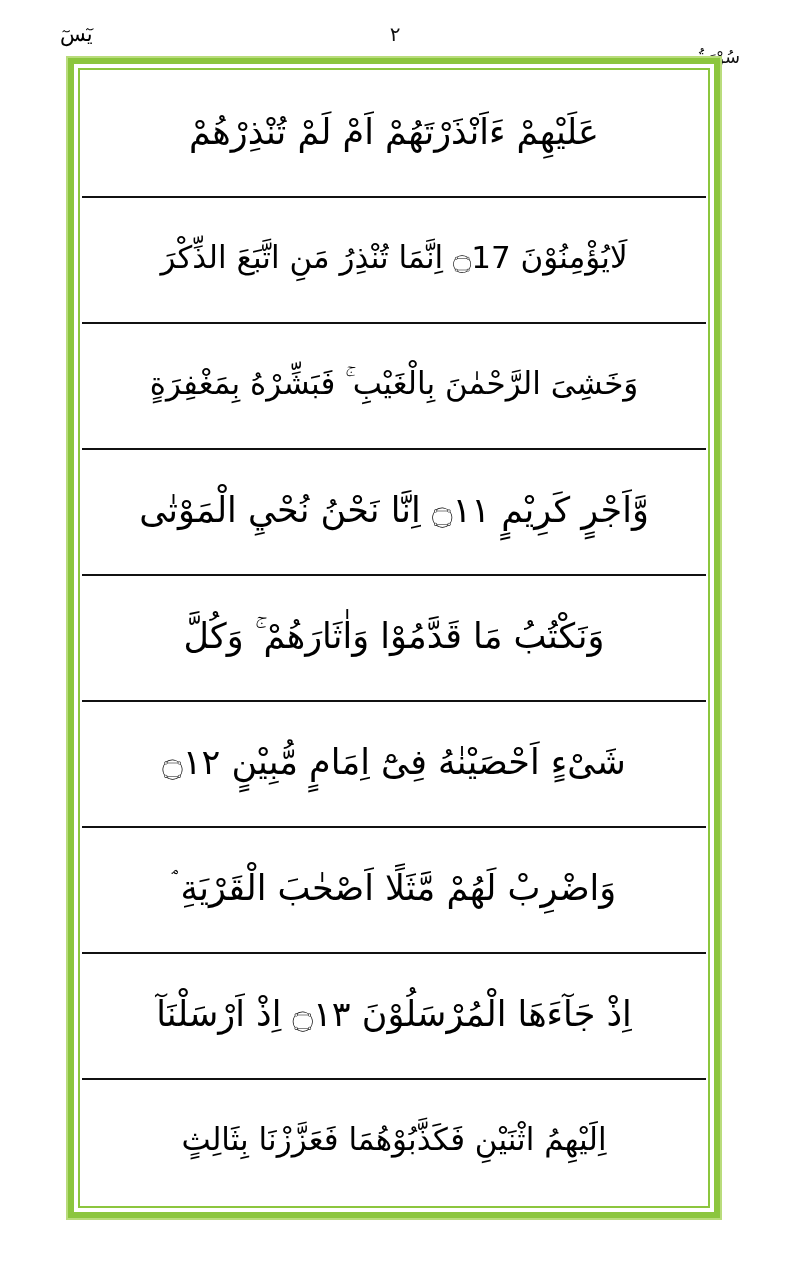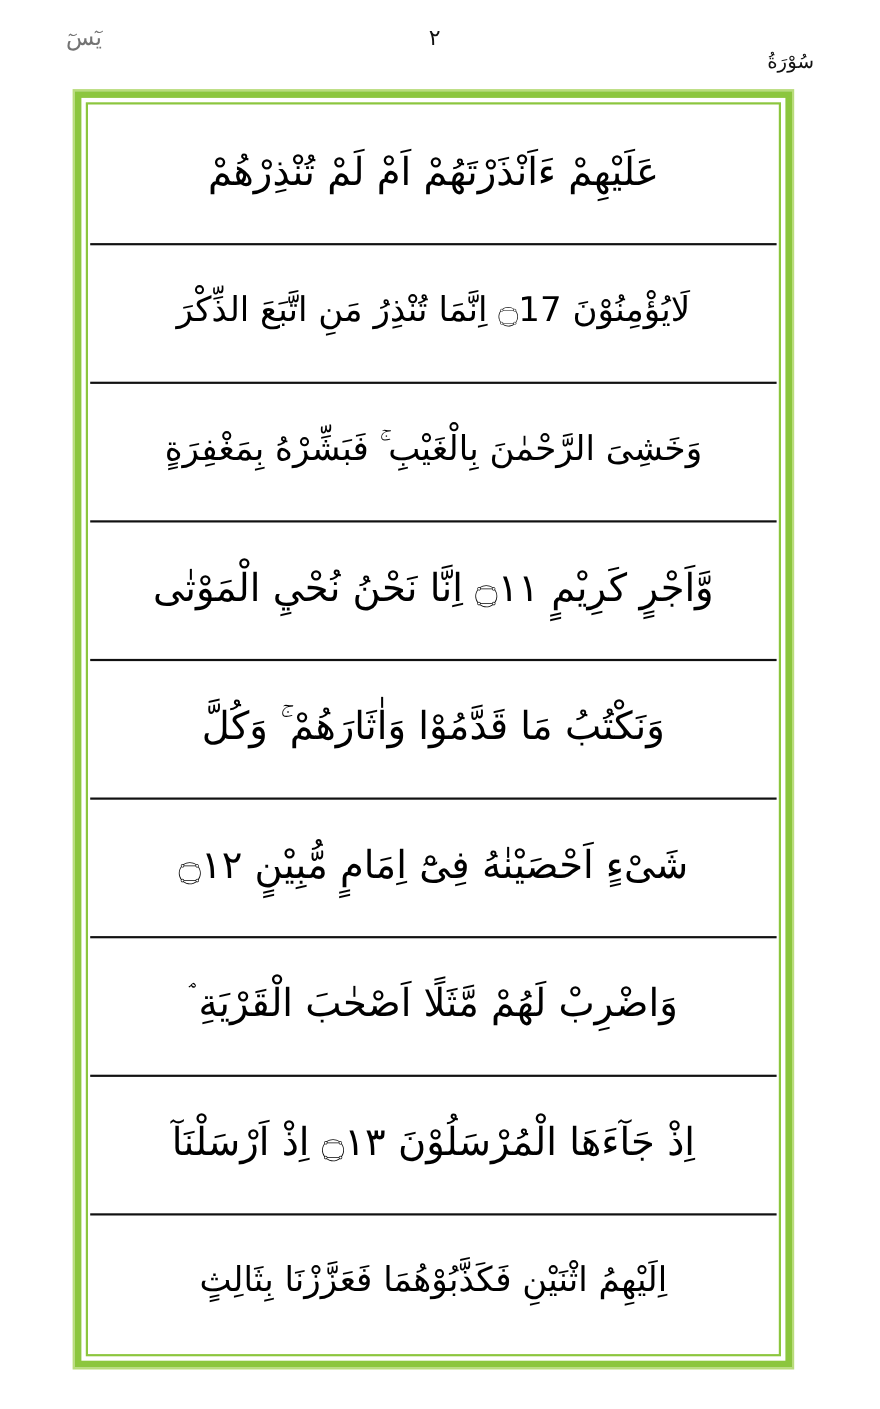--- a/index.html
+++ b/index.html
@@ -42,38 +42,37 @@
     white-space: nowrap;
     margin-top: 44px;
   }
   .header-page-num {
     font-size: 20px;
     color: #111;
     font-family: "DejaVu Sans", sans-serif;
   }
   .header-juz {
     font-size: 21px;
-    color: #737373;
+    color: #000000;
     font-family: Liberation Serif, serif;
     white-space: nowrap;
     text-align: right;
   }
 
   
   .frame-outer {
     position: absolute;
     left: 68px;
     top: 58px;
     width: 652px;
     height: 1160px;
     border: 6px solid #8cc63e;
     background: #ffffff;
     box-sizing: border-box;
     box-shadow: 0 0 0 2px #b9dc7c;
-    margin-top: 25px;
   }
   .frame-inner {
     position: absolute;
     left: 4px;
     top: 4px;
     right: 4px;
     bottom: 4px;
     border: 2px solid #8cc63e;
     box-sizing: border-box;
   }

